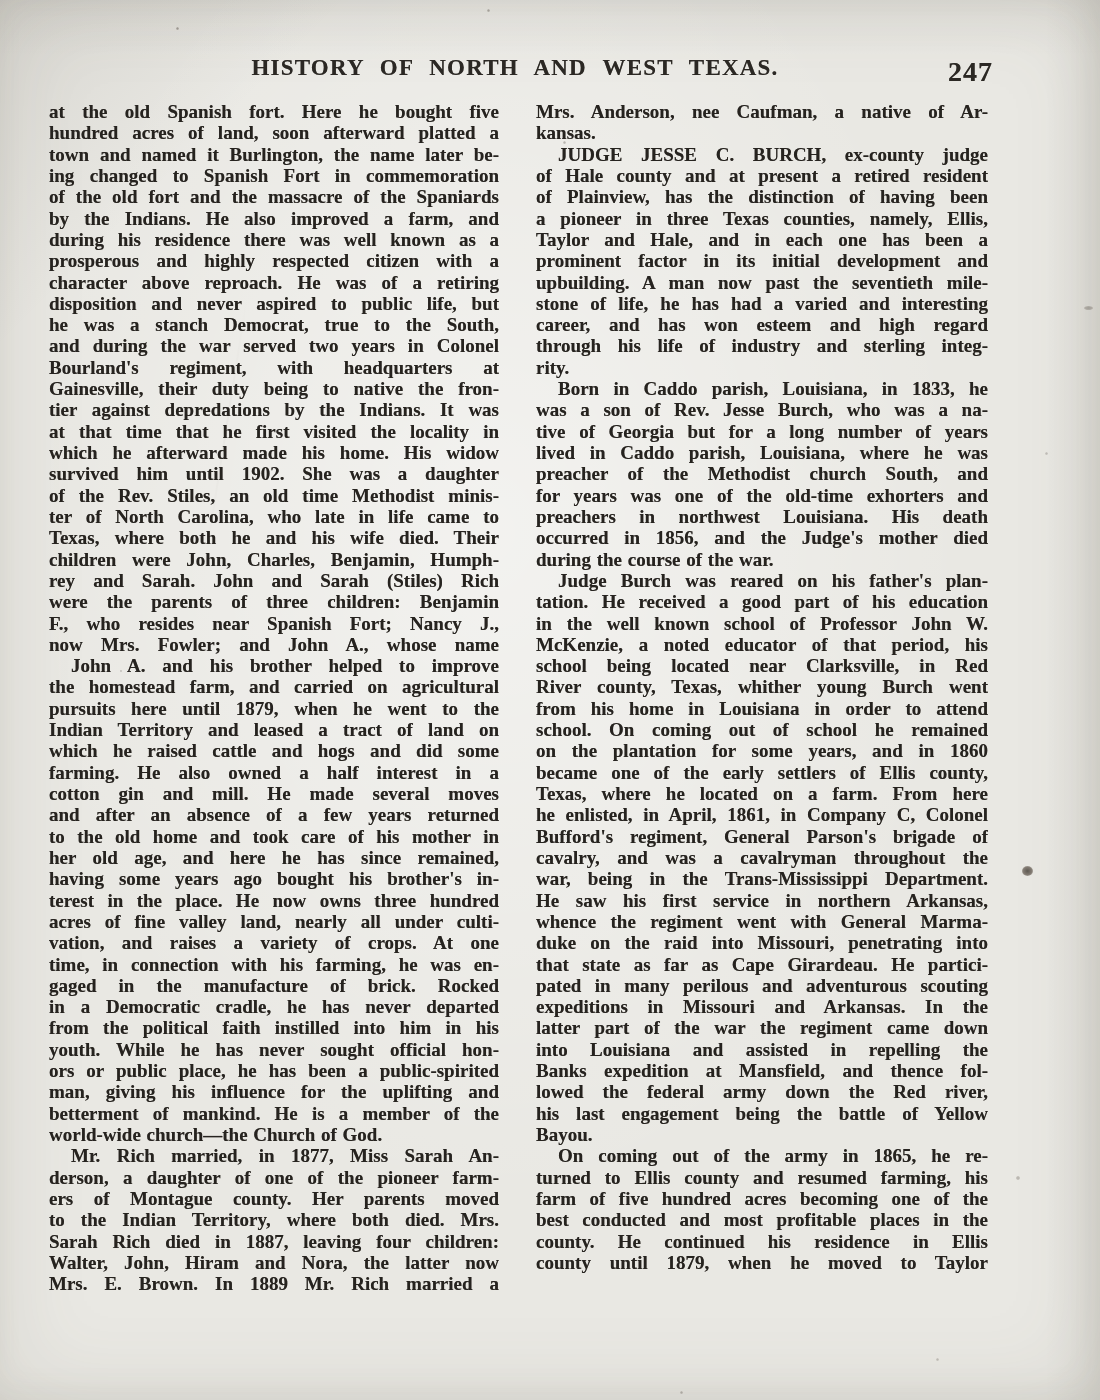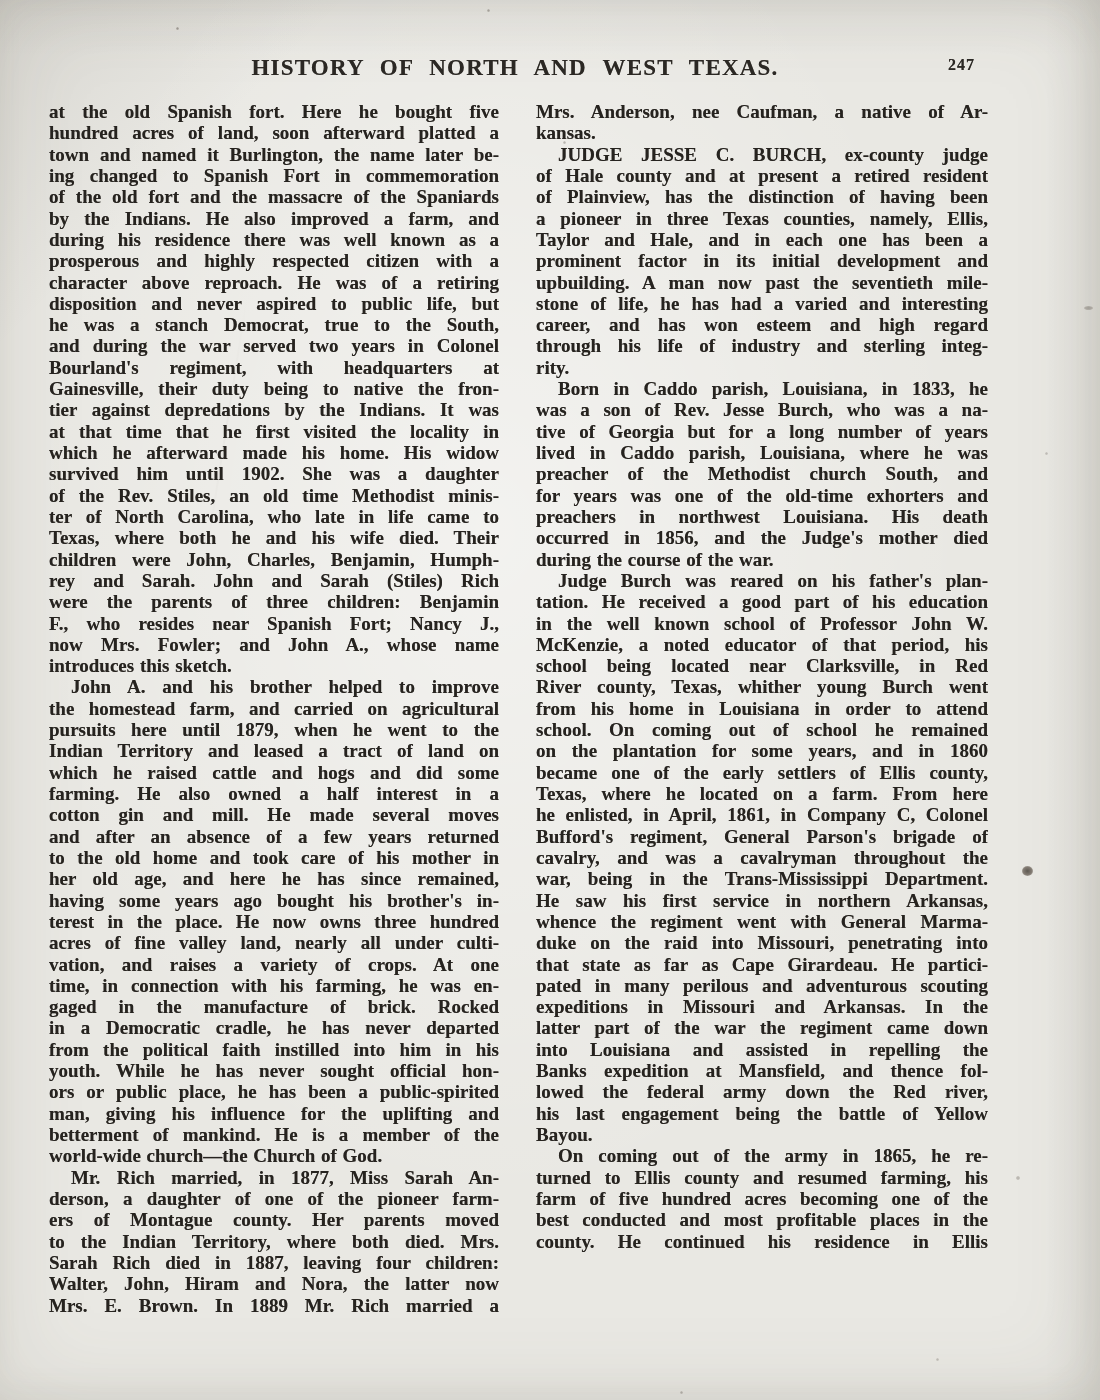--- a/index.html
+++ b/index.html
@@ -34,21 +34,21 @@
     font-size: 23px;
     letter-spacing: 1.2px;
     word-spacing: 9px;
     color: #2b2824;
     text-shadow: 0 0 0.5px rgba(40,35,30,0.55);
   }
   .page-number {
     position: absolute;
     top: 56px;
     left: 948px;
-    font-size: 16px;
+    font-size: 28px;
     letter-spacing: 1px;
     color: #2b2824;
     text-shadow: 0 0 0.5px rgba(40,35,30,0.55);
   }
   .column {
     position: absolute;
     top: 101px;
   }
   .column.left  { left: 49px;  width: 450px; }
   .column.right { left: 536px; width: 452px; }
@@ -111,21 +111,20 @@
       <div class="line">which he afterward made his home.  His widow</div>
       <div class="line">survived him until 1902.  She was a daughter</div>
       <div class="line">of the Rev. Stiles, an old time Methodist minis-</div>
       <div class="line">ter of North Carolina, who late in life came to</div>
       <div class="line">Texas, where both he and his wife died.  Their</div>
       <div class="line">children were John, Charles, Benjamin, Humph-</div>
       <div class="line">rey and Sarah.  John and Sarah (Stiles) Rich</div>
       <div class="line">were the parents of three children:  Benjamin</div>
       <div class="line">F., who resides near Spanish Fort; Nancy J.,</div>
       <div class="line">now Mrs. Fowler; and John A., whose name</div>
-      <div class="line para-end">introduces this sketch.</div>
       <div class="line indent">John A. and his brother helped to improve</div>
       <div class="line">the homestead farm, and carried on agricultural</div>
       <div class="line">pursuits here until 1879, when he went to the</div>
       <div class="line">Indian Territory and leased a tract of land on</div>
       <div class="line">which he raised cattle and hogs and did some</div>
       <div class="line">farming.  He also owned a half interest in a</div>
       <div class="line">cotton gin and mill.  He made several moves</div>
       <div class="line">and after an absence of a few years returned</div>
       <div class="line">to the old home and took care of his mother in</div>
       <div class="line">her old age, and here he has since remained,</div>
@@ -199,20 +198,21 @@
       <div class="line">into Louisiana and assisted in repelling the</div>
       <div class="line">Banks expedition at Mansfield, and thence fol-</div>
       <div class="line">lowed the federal army down the Red river,</div>
       <div class="line">his last engagement being the battle of Yellow</div>
       <div class="line para-end">Bayou.</div>
       <div class="line indent">On coming out of the army in 1865, he re-</div>
       <div class="line">turned to Ellis county and resumed farming, his</div>
       <div class="line">farm of five hundred acres becoming one of the</div>
       <div class="line">best conducted and most profitable places in the</div>
       <div class="line">county.  He continued his residence in Ellis</div>
+      <div class="line">county until 1879, when he moved to Taylor</div>
     </div>
 
   <div class="artifact-layer">
       <div class="speck" style="left: 1022px; top: 866px; width: 11px; height: 10px; opacity: 0.8;"></div>
       <div class="speck" style="left: 1084px; top: 306px; width: 9px; height: 4px; opacity: 0.35;"></div>
       <div class="speck" style="left: 176px; top: 27px; width: 3px; height: 3px; opacity: 0.4;"></div>
       <div class="speck" style="left: 487px; top: 9px; width: 3px; height: 3px; opacity: 0.35;"></div>
       <div class="speck" style="left: 563px; top: 141px; width: 3px; height: 3px; opacity: 0.3;"></div>
       <div class="speck" style="left: 1016px; top: 1176px; width: 4px; height: 4px; opacity: 0.3;"></div>
       <div class="speck" style="left: 680px; top: 1391px; width: 3px; height: 3px; opacity: 0.3;"></div>

